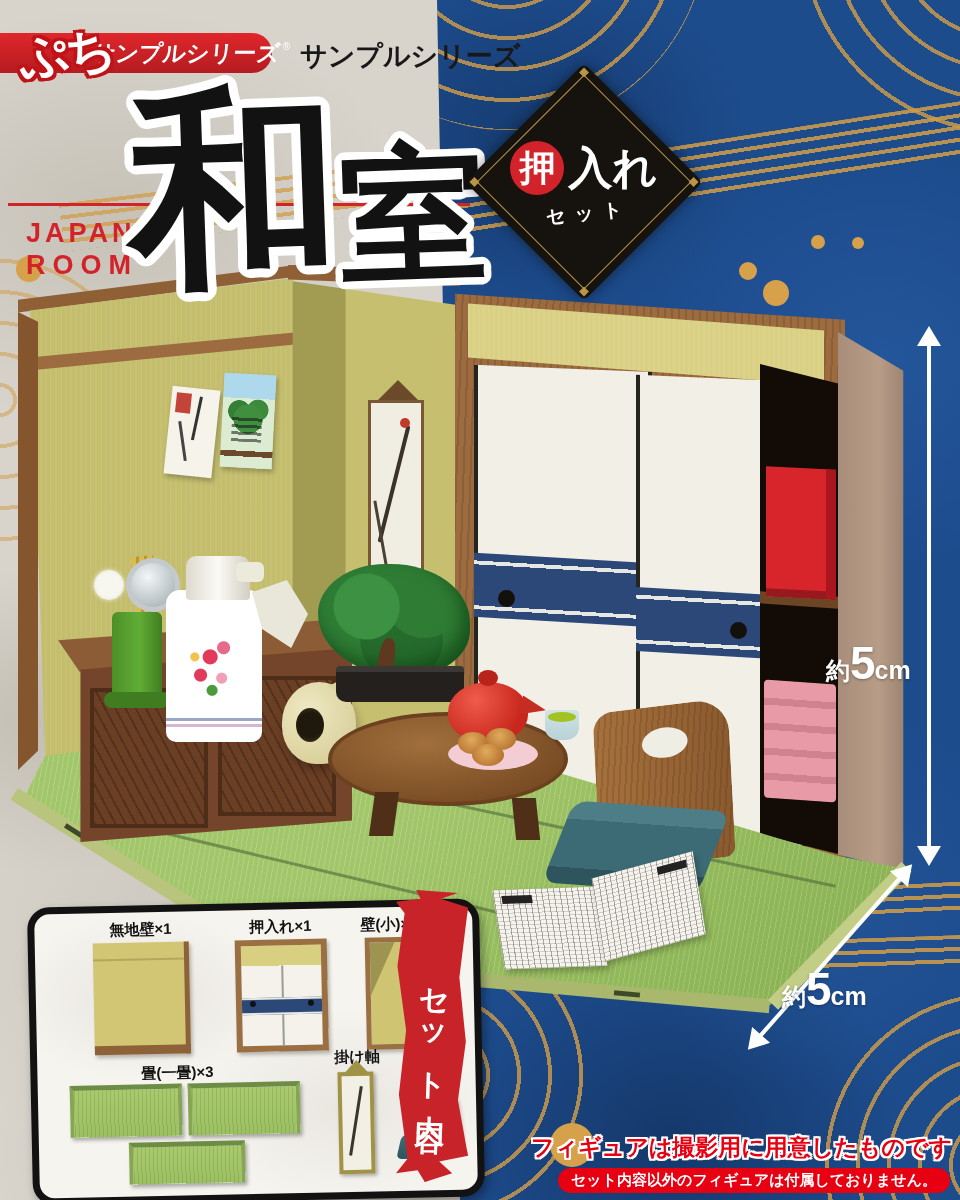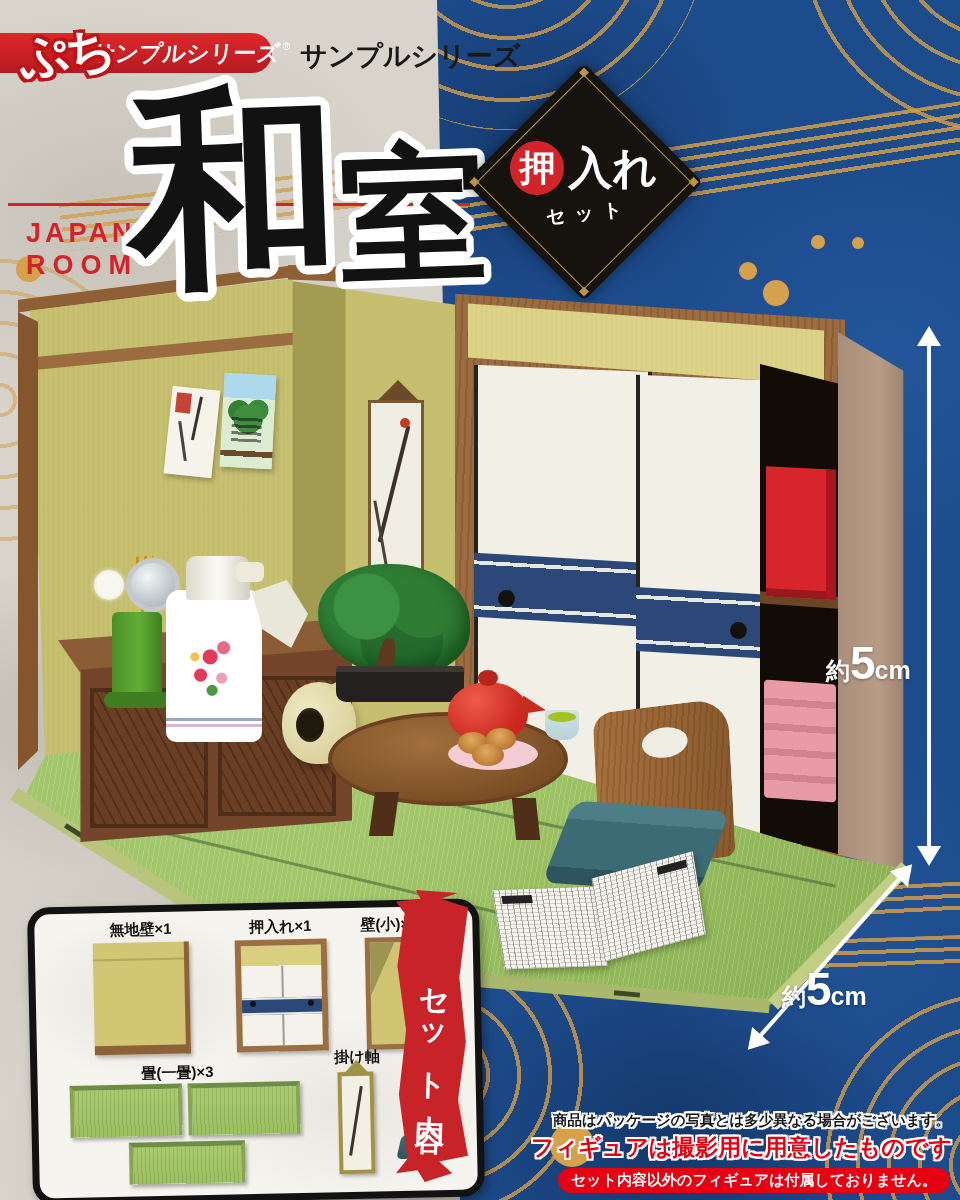--- a/index.html
+++ b/index.html
@@ -539,17 +539,16 @@
     <div class="ichair-back">
         <div class="hole"></div>
       </div>
     <div class="ichair-seat"></div>
   </div>
 
   <div class="abs set-banner">
     <span>セット内容</span>
   </div>
 
-  <div class="abs note-var outline-w">商品はパッケージの写真とは多少異なる場合がございます。</div>
   <div class="abs note-fig outline-w">フィギュアは撮影用に用意したものです</div>
   <div class="abs note-exc">セット内容以外のフィギュアは付属しておりません。</div>
 
 </div>
 
 </body></html>

